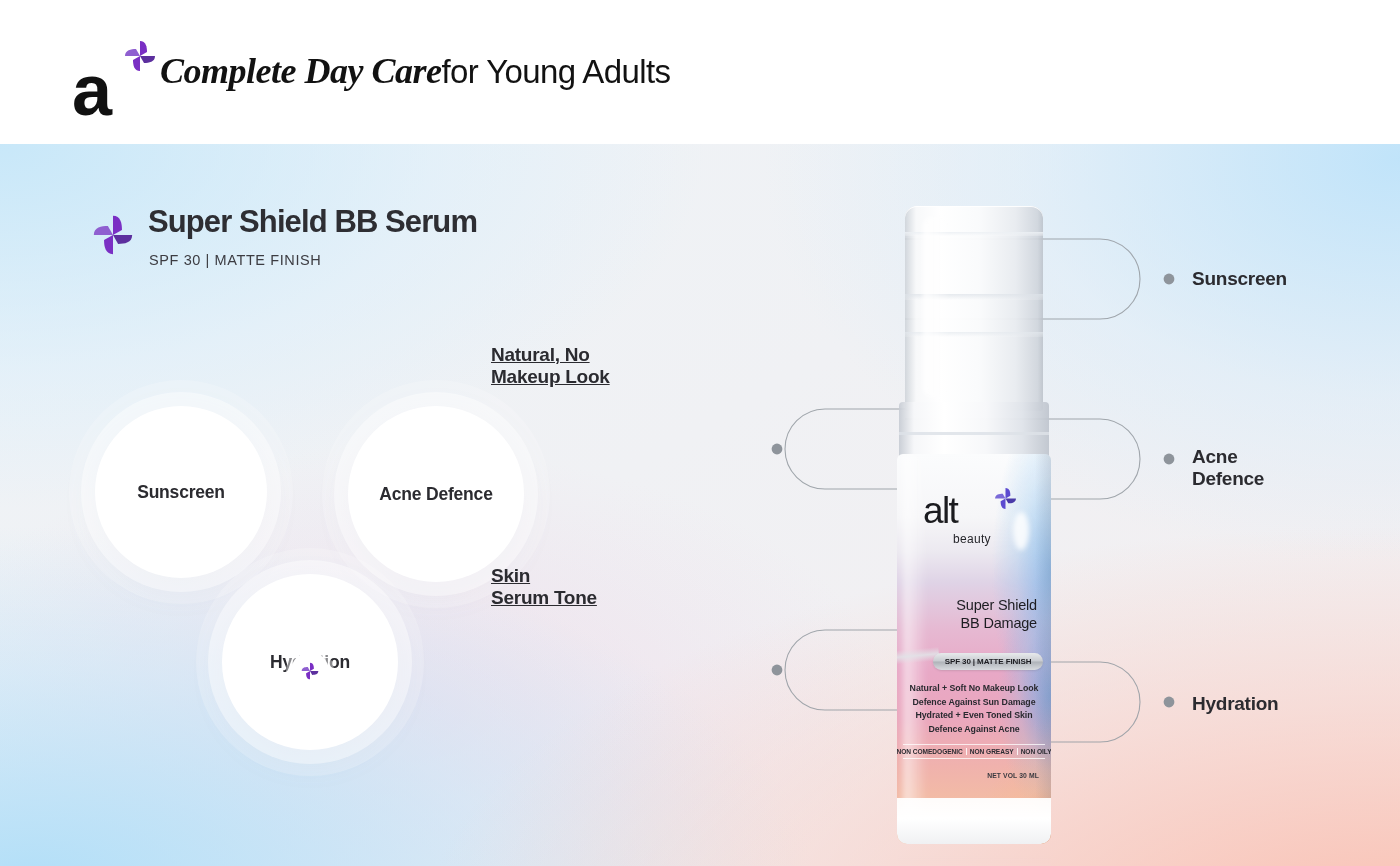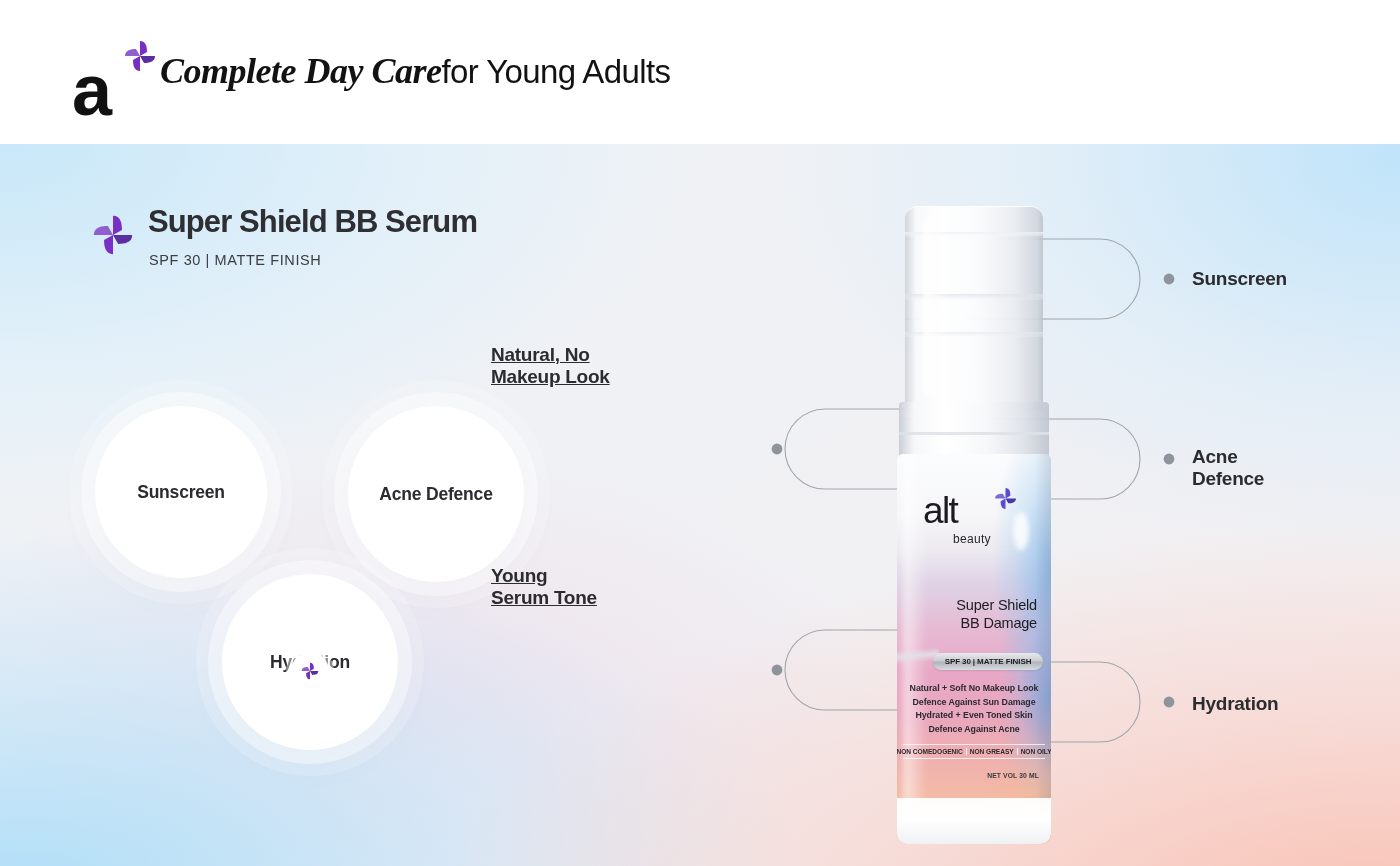--- a/index.html
+++ b/index.html
@@ -430,21 +430,21 @@
       <div class="reflection">
         <div class="rf-blue"></div>
       </div>
     </div>
 
     <div class="callout-label callout-left" id="cl-natural">
       <div>Natural, No</div>
       <div>Makeup Look</div>
     </div>
     <div class="callout-label callout-left" id="cl-even">
-      <div>Young</div>
+      <div>Skin</div>
       <div>Serum Tone</div>
     </div>
 
     <div class="callout-label callout-right" id="cr-sunscreen">
       <div>Sunscreen</div>
     </div>
     <div class="callout-label callout-right" id="cr-acne">
       <div>Acne</div>
       <div>Defence</div>
     </div>

